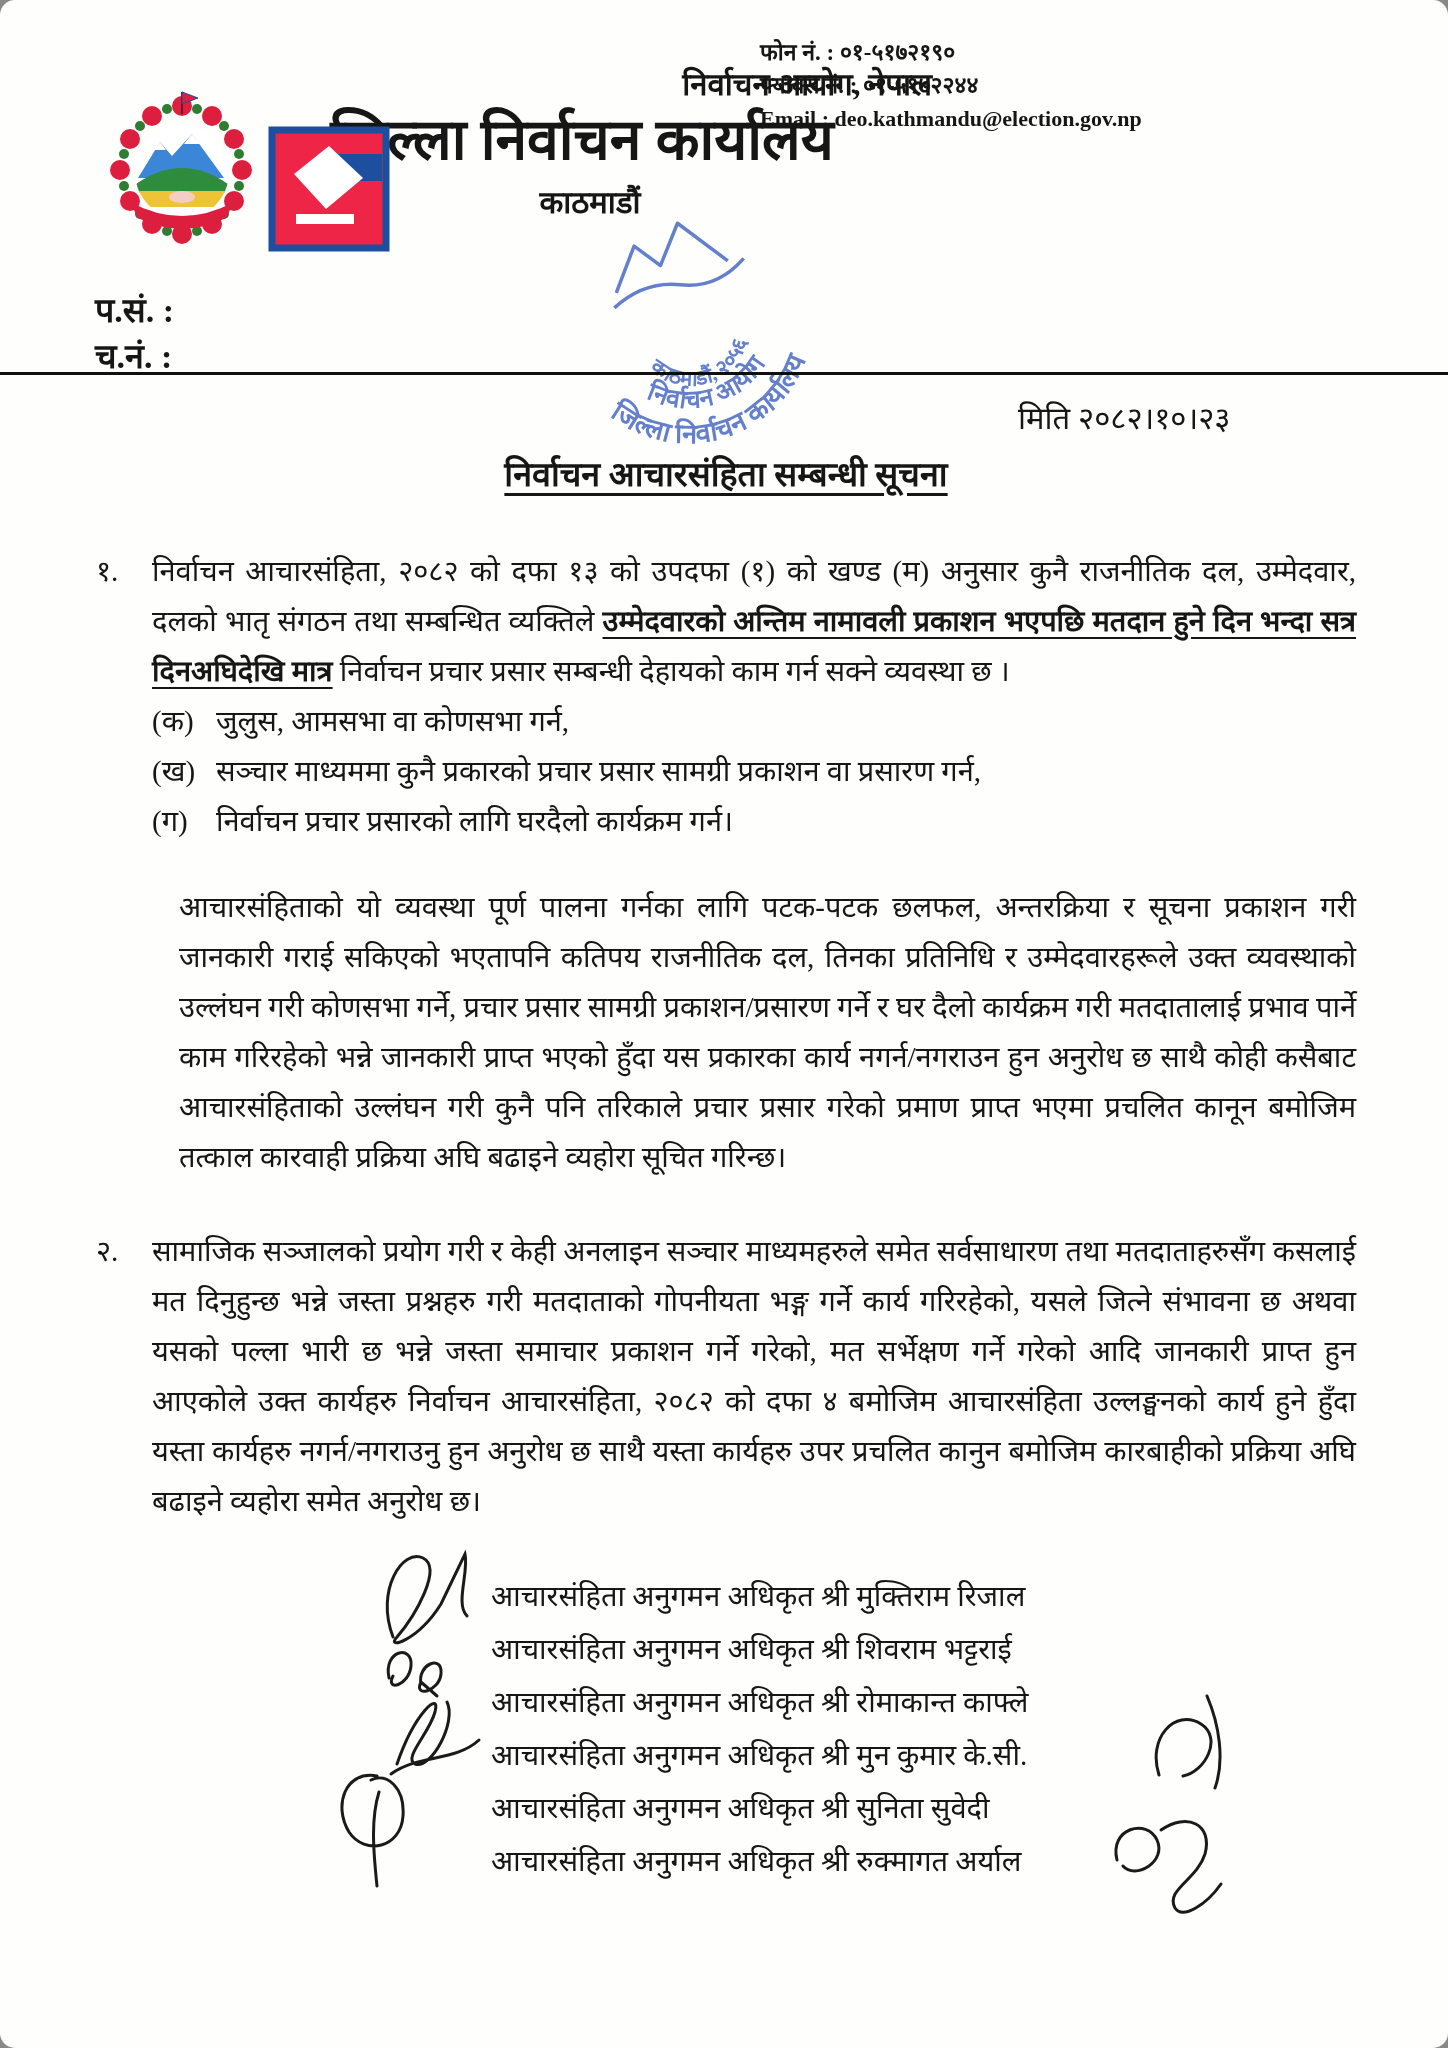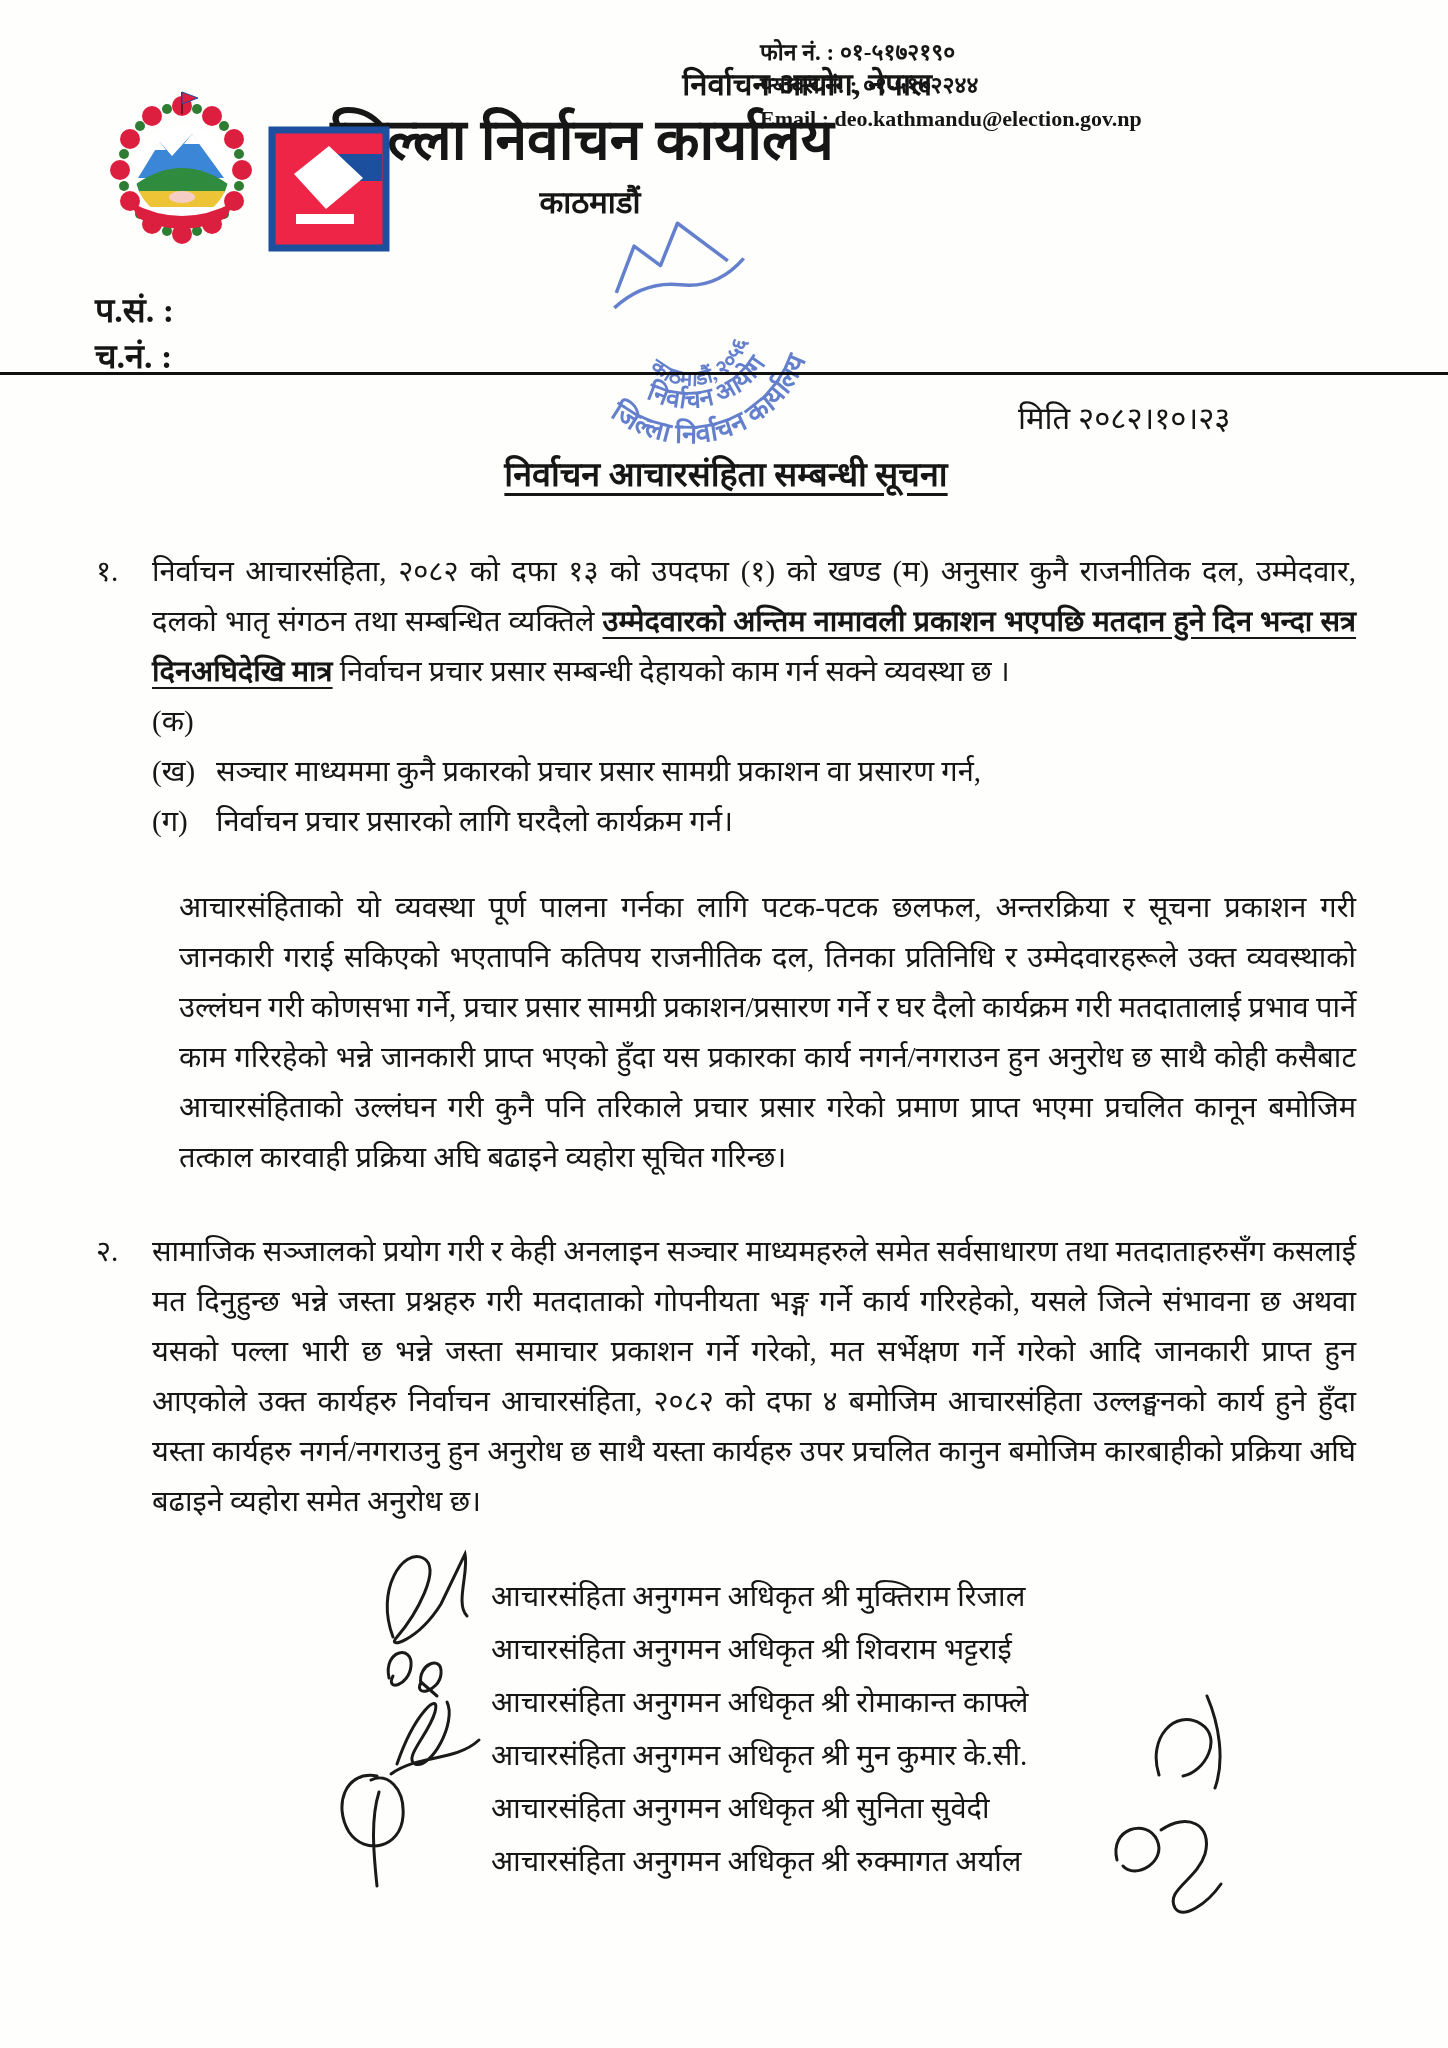--- a/index.html
+++ b/index.html
@@ -4,20 +4,21 @@
 <style>
   html,body{margin:0;padding:0;background:#888;}
   .page{
     position:relative;
     width:1448px;height:2048px;
     margin:0 auto;
     background:#fefefc;
     font-family:"Liberation Serif","DejaVu Serif",serif;
     color:#161616;
     overflow:hidden;
+    border-radius:15px;
   }
   
   .contact{
     position:absolute;left:760px;top:36px;
     font-size:23px;font-weight:700;line-height:33px;white-space:nowrap;
   }
   .contact .email-row{font-size:22px;}
   .org-wrap{position:absolute;left:232px;top:0;width:700px;text-align:center;}
   .org-parent{position:absolute;top:62px;left:0;width:100%;font-size:31px;font-weight:700;text-align:right;}
   .org-title{position:absolute;top:98px;left:0;width:100%;font-size:57px;font-weight:700;margin:0;white-space:nowrap;}
@@ -168,20 +169,21 @@
     <div class="subject"><span>निर्वाचन आचारसंहिता सम्बन्धी सूचना</span></div>
 
     <div class="num-item">
       <div class="num">१.</div>
       <div class="num-body"><span>निर्वाचन आचारसंहिता, २०८२ को दफा १३ को उपदफा (१) को खण्ड (म) अनुसार कुनै राजनीतिक दल, उम्मेदवार, दलको भातृ संगठन तथा सम्बन्धित व्यक्तिले </span><span class="em-underline">उम्मेदवारको अन्तिम नामावली प्रकाशन भएपछि मतदान हुने दिन भन्दा सत्र दिनअघिदेखि मात्र</span><span> निर्वाचन प्रचार प्रसार सम्बन्धी देहायको काम गर्न सक्ने व्यवस्था छ ।</span></div>
     </div>
 
     <div class="sub-list">
       <div class="sub-item">
         <span class="sub-label">(क)</span>
+        <span>जुलुस, आमसभा वा कोणसभा गर्न,</span>
       </div>
       <div class="sub-item">
         <span class="sub-label">(ख)</span>
         <span>सञ्चार माध्यममा कुनै प्रकारको प्रचार प्रसार सामग्री प्रकाशन वा प्रसारण गर्न,</span>
       </div>
       <div class="sub-item">
         <span class="sub-label">(ग)</span>
         <span>निर्वाचन प्रचार प्रसारको लागि घरदैलो कार्यक्रम गर्न।</span>
       </div>
     </div>

